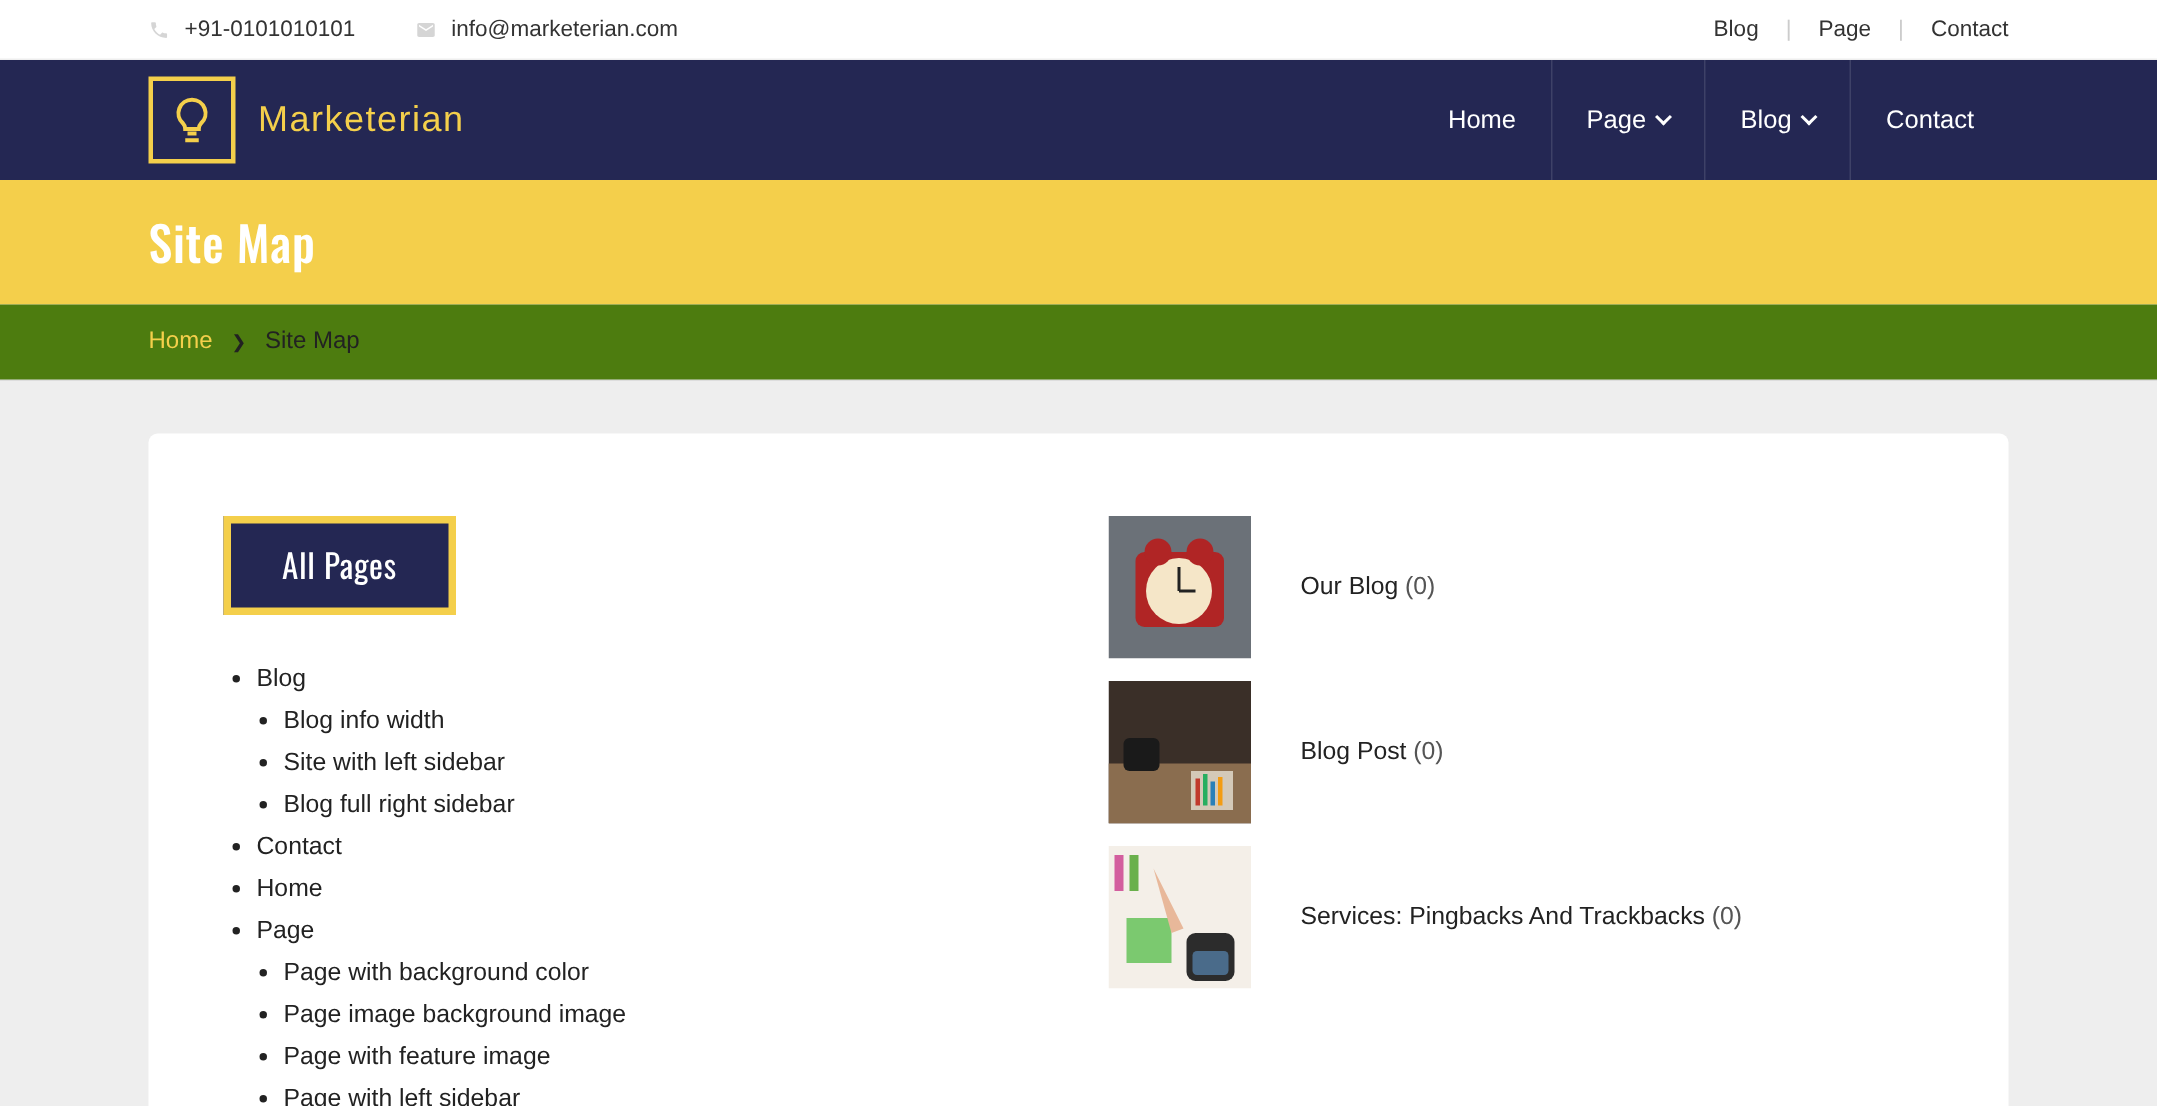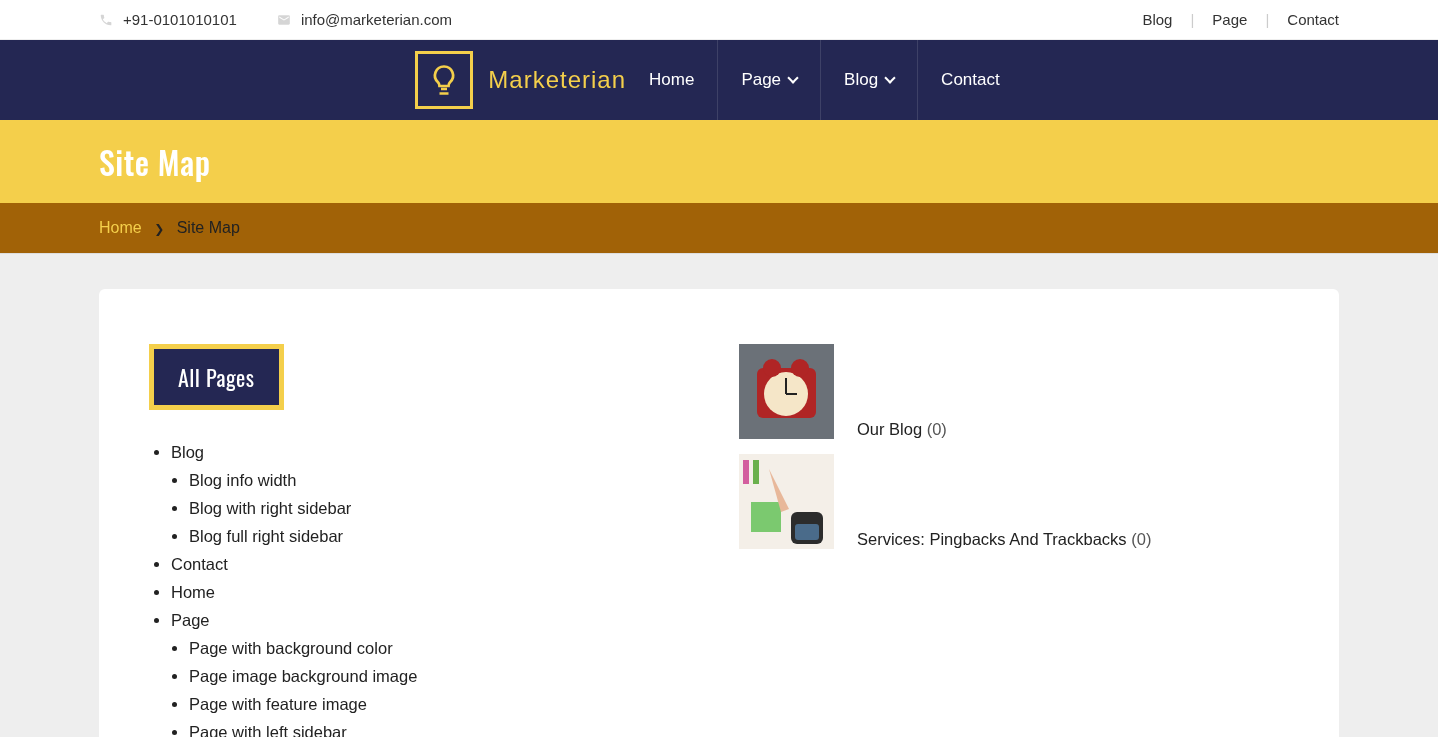--- a/index.html
+++ b/index.html
@@ -7,44 +7,44 @@
 .topbar{background:#fff;border-bottom:1px solid #eee;height:40px;display:flex;align-items:center}
 .container{max-width:1280px;margin:0 auto;padding:0 20px;width:100%}
 .topbar .container{display:flex;justify-content:space-between;align-items:center}
 .top-left{display:flex;gap:40px;align-items:center;color:#333;font-size:15px}
 .top-left .contact{display:flex;align-items:center;gap:10px}
 .top-left .ic{width:14px;height:14px;display:inline-block;opacity:.4}
 .top-right{display:flex;gap:18px;color:#333;font-size:15px}
 .top-right .sep{color:#ccc}
 .top-right a{color:#333;text-decoration:none}
 .mainnav{background:#242753;height:80px}
-.mainnav .container{display:flex;justify-content:center;align-items:center;height:100%}
+.mainnav .container{display:flex;justify-content:space-between;align-items:center;height:100%}
 .logo{display:flex;align-items:center;gap:15px;text-decoration:none}
 .logo-mark{width:58px;height:58px;border:3px solid #f4cf4b;display:flex;align-items:center;justify-content:center}
 .logo-mark svg{width:36px;height:36px}
 .logo-text{color:#f4cf4b;font-size:24px;letter-spacing:1px;font-weight:500}
 .menu{display:flex;height:100%}
 .menu-item{display:flex;align-items:center;gap:8px;color:#fff;padding:0 23px;font-size:17px;border-left:1px solid rgba(255,255,255,.12);cursor:pointer}
 .menu-item:first-child{border-left:none}
 .caret{border:solid #fff;border-width:0 2px 2px 0;display:inline-block;padding:3px;transform:rotate(45deg);margin-top:-4px}
 .titlebar{background:#f4cf4b;padding:18px 0}
 .titlebar h1{color:#fff;font-family:"Arial Narrow","Oswald",sans-serif;font-stretch:condensed;font-size:32px;font-weight:500;letter-spacing:.5px}
-.breadcrumbs{background:#a16207;border-bottom:1px solid #ddd;padding:16px 0;font-size:16px}
+.breadcrumbs{background:#4d7c0f;border-bottom:1px solid #ddd;padding:16px 0;font-size:16px}
 .breadcrumbs a{color:#f4cf4b;text-decoration:none}
 .breadcrumbs .chev{margin:0 8px;font-size:12px}
 .content-wrap{padding:35px 0}
 .card{background:#fff;border-radius:6px;padding:55px 50px;display:flex;gap:40px}
 .col{flex:1}
-.section-title{display:inline-block;background:#242753;color:#fff;border:5px solid #f4cf4b;padding:12px 24px;font-family:"Arial Narrow","Oswald",sans-serif;font-stretch:condensed;font-size:22px;font-weight:400;letter-spacing:.5px;margin-bottom:28px}
+.section-title{display:inline-block;background:#242753;color:#fff;border:5px solid #f4cf4b;padding:12px 34px;font-family:"Arial Narrow","Oswald",sans-serif;font-stretch:condensed;font-size:22px;font-weight:400;letter-spacing:.5px;margin-bottom:28px}
 ul.pages{list-style:disc;padding-left:22px;font-size:16.5px;color:#222;line-height:1.7}
 ul.pages li{margin-bottom:0}
 ul.pages ul{list-style:disc;padding-left:18px}
 ul.pages a{color:#222;text-decoration:none}
 .posts{display:flex;flex-direction:column;gap:15px}
-.post{display:flex;gap:23px;align-items:flex-end}
+.post{display:flex;gap:33px;align-items:center}
 .thumb{width:95px;height:95px;flex-shrink:0;display:flex;align-items:center;justify-content:center}
 .post-title{font-size:16.5px;color:#222;padding-top:0}
 .post-title a{color:#222;text-decoration:none}
 .count{color:#555}
 </style>
 </head>
 <body>
 
 <div class="topbar">
   <div class="container">
@@ -116,21 +116,21 @@
 </div>
 
 <div class="content-wrap">
   <div class="container">
     <div class="card">
       <div class="col">
         <div class="section-title">All Pages</div>
         <ul class="pages" id="pages-list">
             <li><a href="#">Blog</a><ul>
                 <li><a href="#">Blog info width</a></li>
-                <li><a href="#">Blog with right sidebar</a></li>
+                <li><a href="#">Site with left sidebar</a></li>
                 <li><a href="#">Blog full right sidebar</a></li>
               </ul></li>
             <li><a href="#">Contact</a></li>
             <li><a href="#">Home</a></li>
             <li><a href="#">Page</a><ul>
                 <li><a href="#">Page with background color</a></li>
                 <li><a href="#">Page image background image</a></li>
                 <li><a href="#">Page with feature image</a></li>
                 <li><a href="#">Page with left sidebar</a></li>
               </ul></li>
@@ -148,20 +148,35 @@
                   <circle cx="61" cy="24" r="9" fill="#b02525"></circle>
                   <line x1="47" y1="50" x2="47" y2="34" stroke="#222" stroke-width="2"></line>
                   <line x1="47" y1="50" x2="58" y2="50" stroke="#222" stroke-width="2"></line>
                 </svg>
               </div>
               <div class="post-title"><a href="#">Our Blog </a><span class="count">(0)</span></div>
             </div>
             <div class="post">
               <div class="thumb">
                 <svg viewBox="0 0 95 95">
+                  <rect width="95" height="95" fill="#3a2f28"></rect>
+                  <rect x="0" y="55" width="95" height="40" fill="#8a6d4f"></rect>
+                  <rect x="55" y="60" width="28" height="26" fill="#d4c9b8"></rect>
+                  <rect x="10" y="38" width="24" height="22" rx="4" fill="#1a1a1a"></rect>
+                  <rect x="58" y="65" width="3" height="18" fill="#c0392b"></rect>
+                  <rect x="63" y="62" width="3" height="21" fill="#27ae60"></rect>
+                  <rect x="68" y="67" width="3" height="16" fill="#2980b9"></rect>
+                  <rect x="73" y="64" width="3" height="19" fill="#f39c12"></rect>
+                </svg>
+              </div>
+              <div class="post-title"><a href="#">Blog Post </a><span class="count">(0)</span></div>
+            </div>
+            <div class="post">
+              <div class="thumb">
+                <svg viewBox="0 0 95 95">
                   <rect width="95" height="95" fill="#f4efe8"></rect>
                   <rect x="12" y="48" width="30" height="30" fill="#7bc96f"></rect>
                   <rect x="52" y="58" width="32" height="32" rx="6" fill="#2c2c2c"></rect>
                   <rect x="56" y="70" width="24" height="16" rx="3" fill="#4a6b8a"></rect>
                   <path d="M30 15 L50 55 L42 58 Z" fill="#e8b89a"></path>
                   <rect x="4" y="6" width="6" height="24" fill="#d35e9e"></rect>
                   <rect x="14" y="6" width="6" height="24" fill="#6ab04c"></rect>
                 </svg>
               </div>
               <div class="post-title"><a href="#">Services: Pingbacks And Trackbacks </a><span class="count">(0)</span></div>

